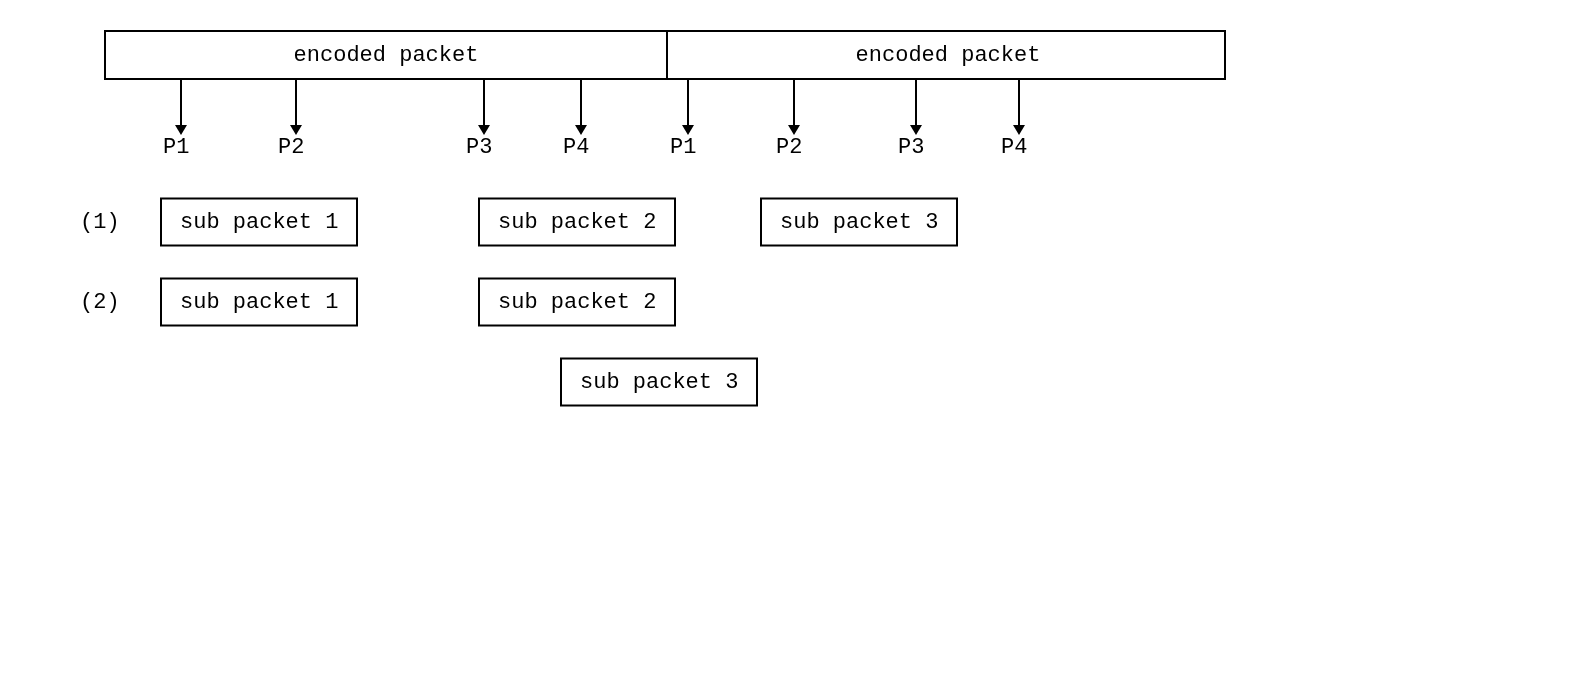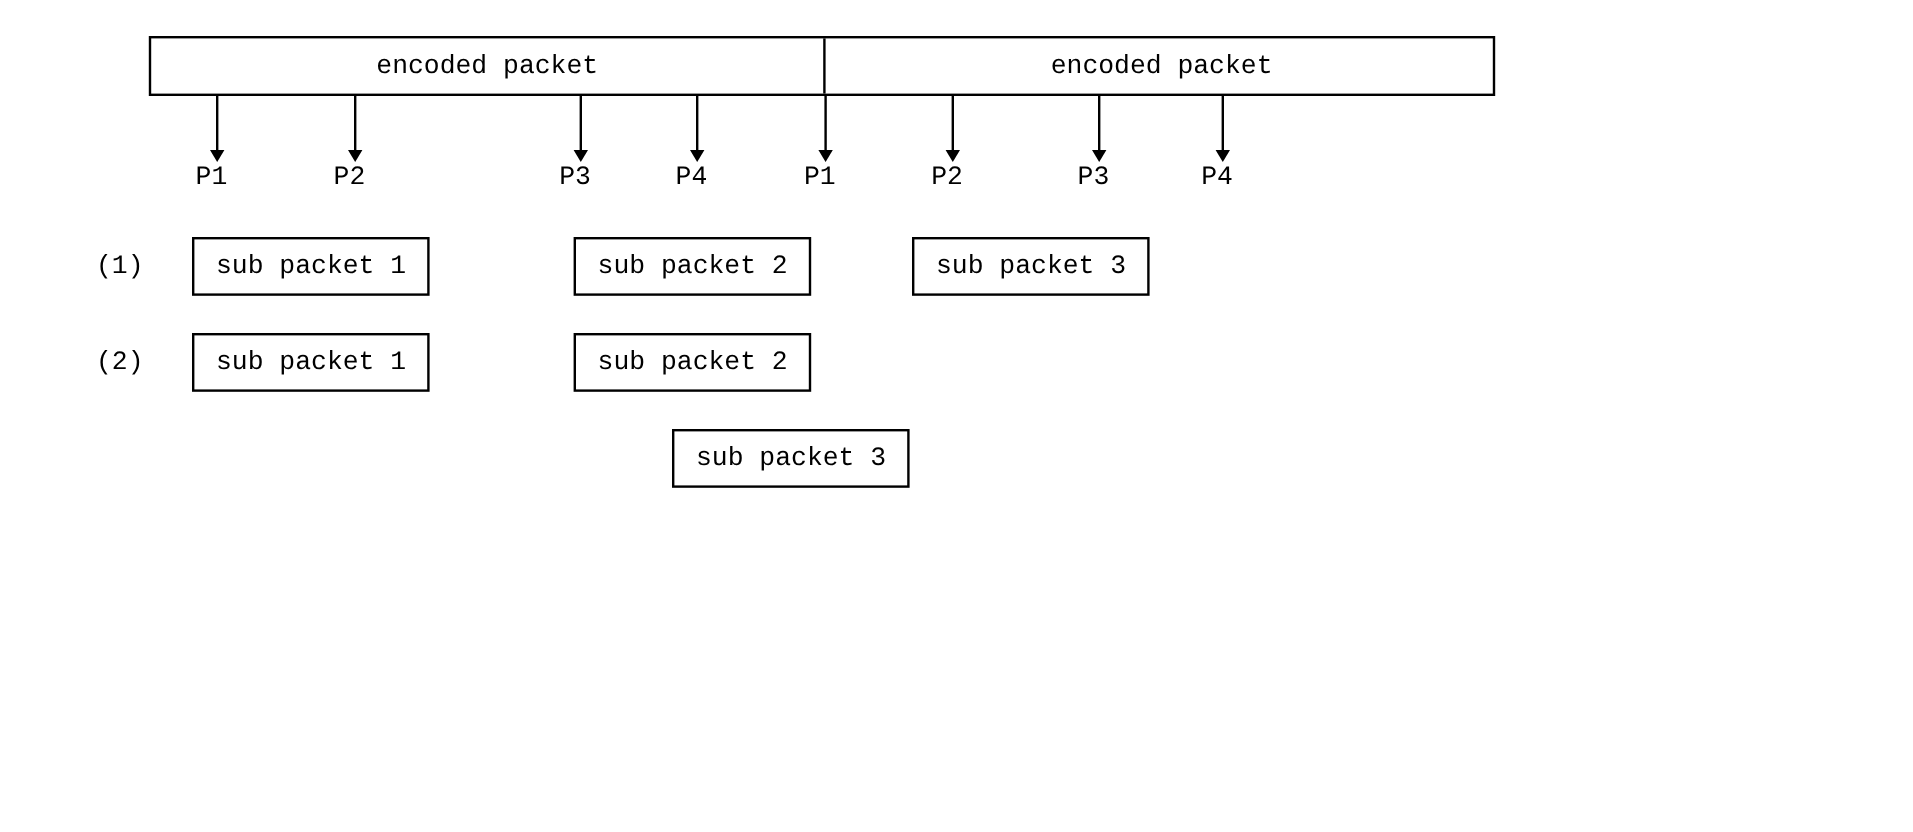--- a/index.html
+++ b/index.html
@@ -17,21 +17,21 @@
       top: 30px;
       left: 80px;
       width: 1420px;
     }
   </style>
 </head>
 <body>
 
 <div class="diagram-container">
 
-  <div style="position: relative; margin-left: 44px; height: 50px; width: 1122px;">
+  <div style="position: relative; margin-left: 24px; height: 50px; width: 1122px;">
     <div style="border: 2px solid #000; position: absolute; left: 0; top: 0; width: 1122px; height: 50px; background: #fff;">
 
       <div style="position: absolute; left: 560px; top: 0; width: 2px; height: 100%; background: #000;"></div>
 
       <div style="position: absolute; left: 0; top: 0; width: 560px; height: 100%; display: flex; align-items: center; justify-content: center; font-size: 22px;">encoded packet</div>
 
       <div style="position: absolute; left: 562px; top: 0; width: 560px; height: 100%; display: flex; align-items: center; justify-content: center; font-size: 22px;">encoded packet</div>
     </div>
   </div>
 

